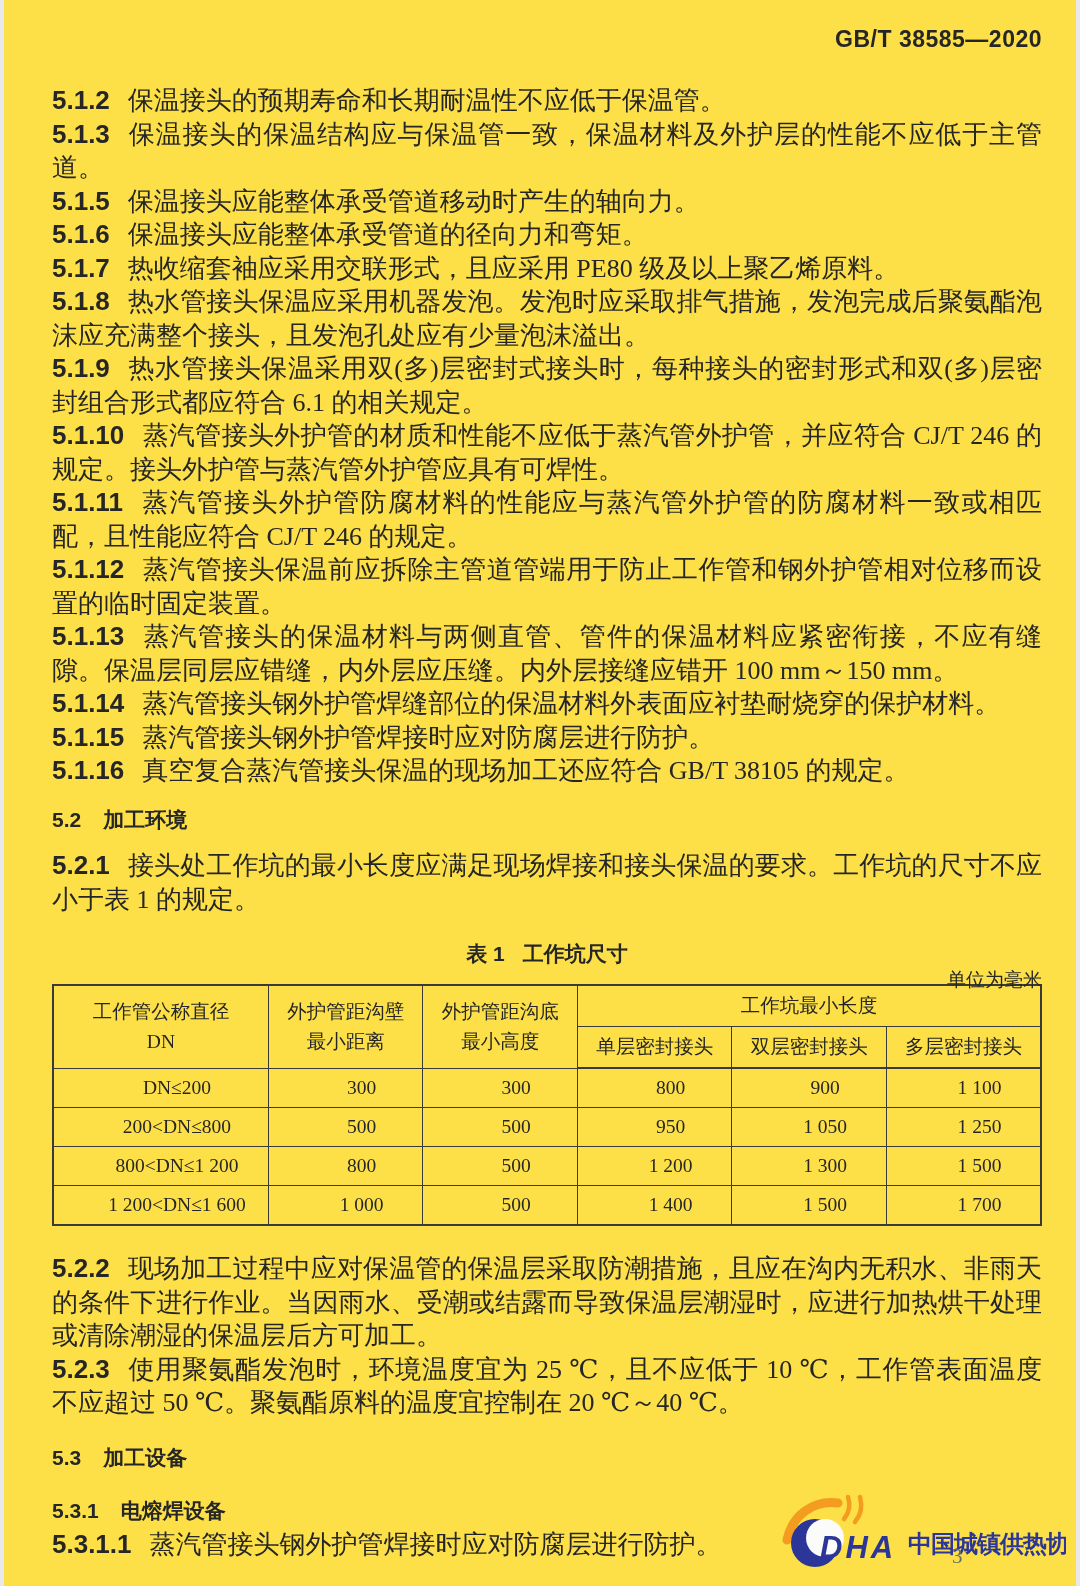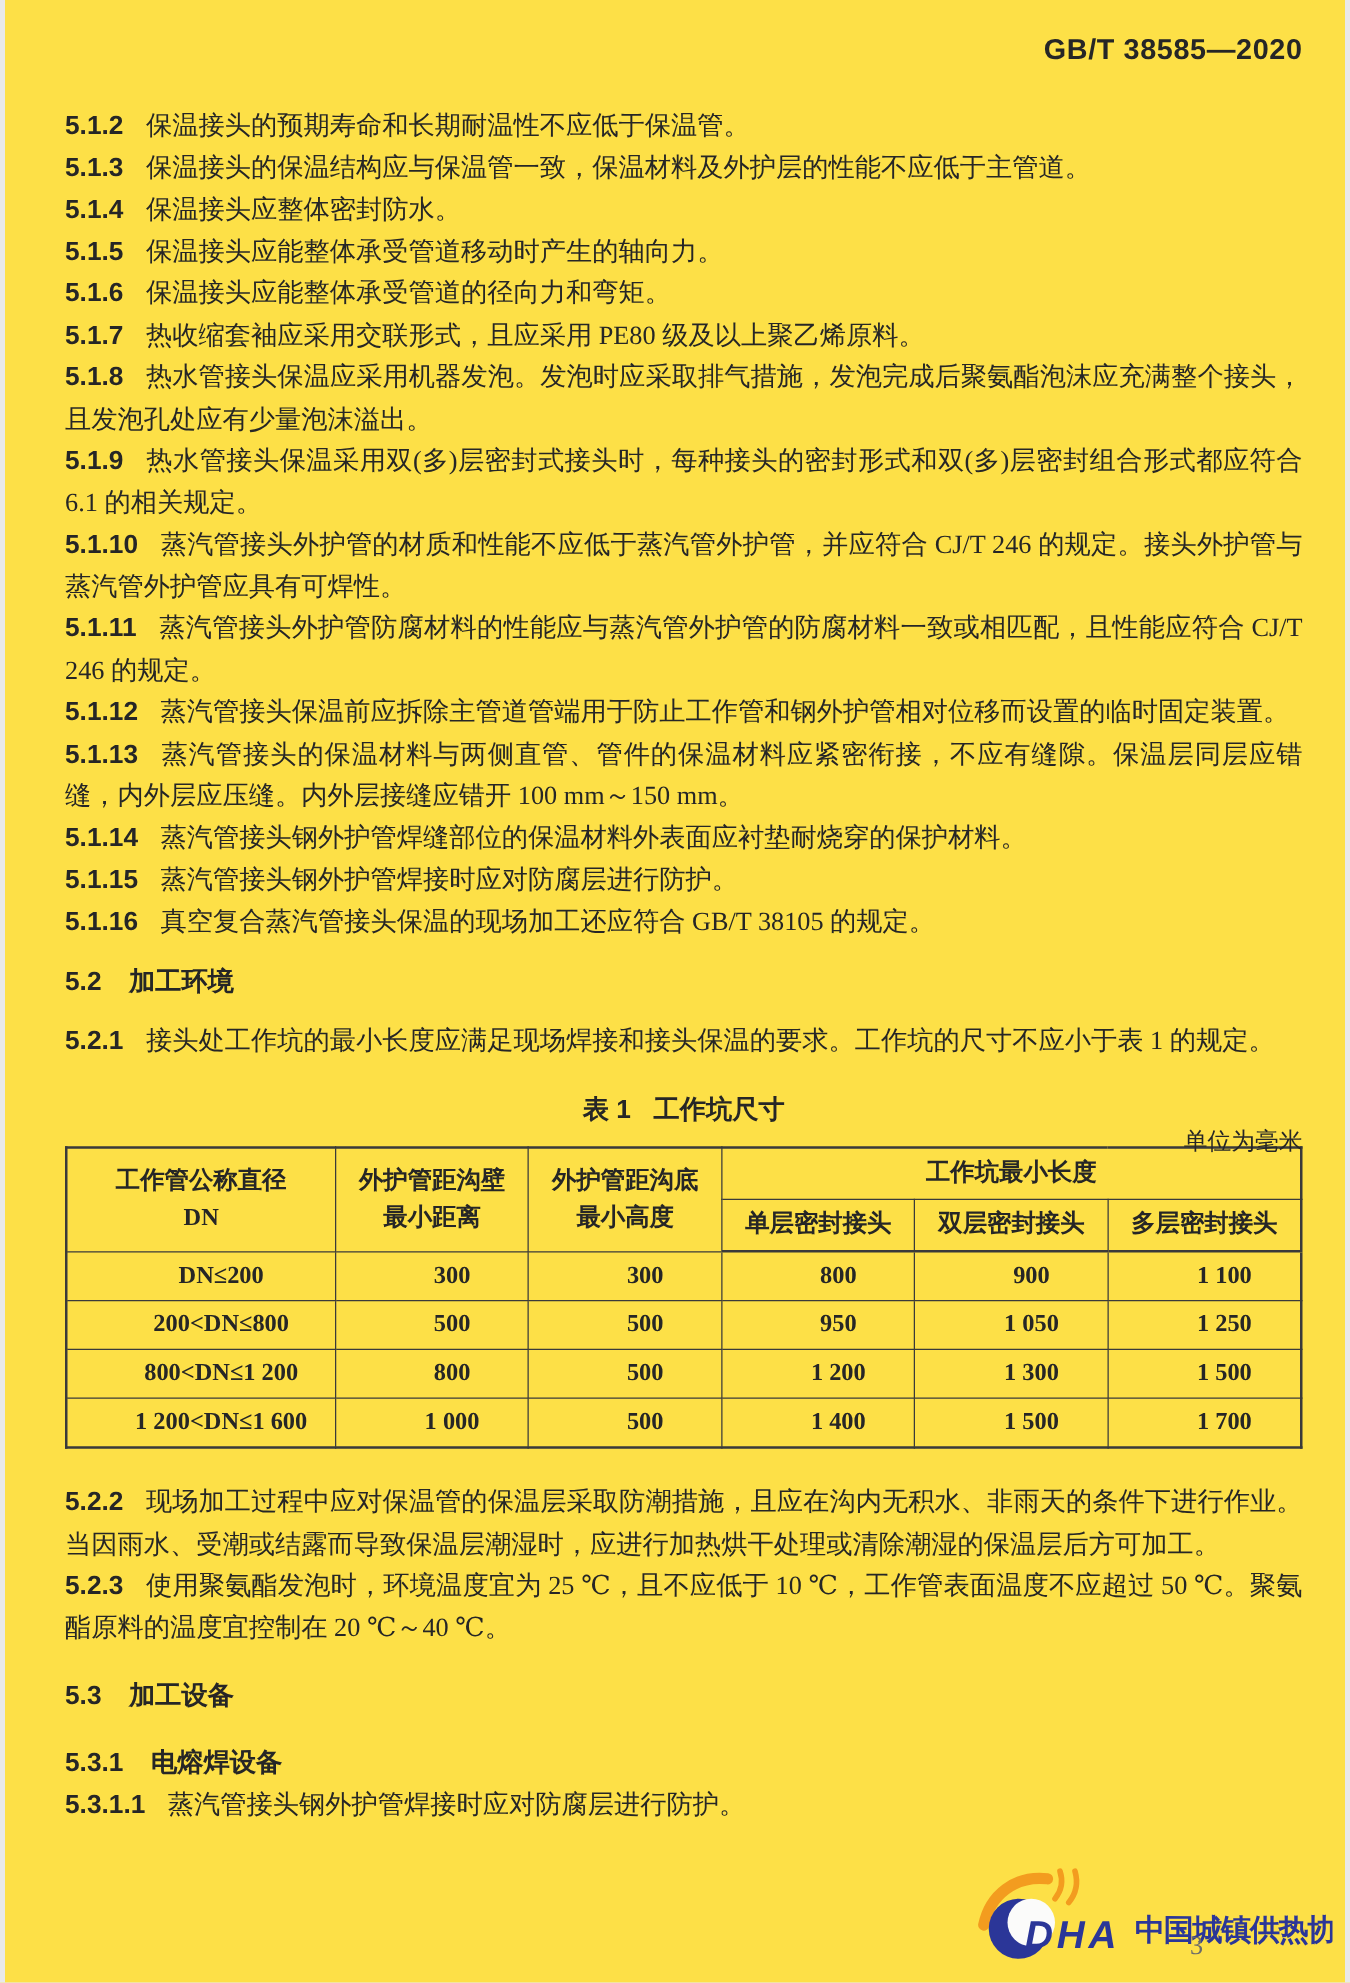--- a/index.html
+++ b/index.html
@@ -21,21 +21,21 @@
   .content{position:absolute;left:48px;top:26px;width:990px;}
   .doc-code{
     text-align:right;
     font-family:"Liberation Sans","DejaVu Sans",sans-serif;
     font-weight:bold;font-size:23px;line-height:26px;
     letter-spacing:.5px;
   }
   .body-block{margin-top:32px;}
   p.clause{
     margin:0;
-    font-size:21px;line-height:33.5px;
+    font-size:26px;line-height:33.5px;
     text-align:justify;
   }
   .cnum{
     font-family:"Liberation Sans","DejaVu Sans",sans-serif;
     font-weight:bold;
     padding-right:18px;
     white-space:nowrap;
   }
   .heading{
     margin:16px 0 0 0;
@@ -67,21 +67,21 @@
   table.t1{
     width:100%;
     margin-top:14px;
     border-collapse:collapse;
     table-layout:fixed;
     font-size:19.5px;
   }
   table.t1 th,table.t1 td{
     border:1.4px solid var(--line);
     text-align:center;vertical-align:middle;
-    font-weight:bold;
+    font-weight:normal;
     padding:0 4px;
     line-height:1.55;
   }
   table.t1{border:2.5px solid var(--line);}
   table.t1 tr.hdr-sub th{border-bottom:2.2px solid var(--line);}
   table.t1 th{height:40px;}
   table.t1 td{height:38px;padding-left:36px;}
   col.c-dn{width:21.8%;}
   col.c-n{width:15.64%;}
   .footer-logo{
@@ -97,21 +97,20 @@
 <body>
 
 <div class="page">
   <div class="content">
 
     <div class="doc-code">GB/T 38585—2020</div>
 
     <div class="body-block">
       <p class="clause"><span class="cnum">5.1.2</span><span>保温接头的预期寿命和长期耐温性不应低于保温管。</span></p>
       <p class="clause"><span class="cnum">5.1.3</span><span>保温接头的保温结构应与保温管一致，保温材料及外护层的性能不应低于主管道。</span></p>
-      <p class="clause"><span class="cnum">5.1.4</span><span>保温接头应整体密封防水。</span></p>
       <p class="clause"><span class="cnum">5.1.5</span><span>保温接头应能整体承受管道移动时产生的轴向力。</span></p>
       <p class="clause"><span class="cnum">5.1.6</span><span>保温接头应能整体承受管道的径向力和弯矩。</span></p>
       <p class="clause"><span class="cnum">5.1.7</span><span>热收缩套袖应采用交联形式，且应采用 PE80 级及以上聚乙烯原料。</span></p>
       <p class="clause"><span class="cnum">5.1.8</span><span>热水管接头保温应采用机器发泡。发泡时应采取排气措施，发泡完成后聚氨酯泡沫应充满整个接头，且发泡孔处应有少量泡沫溢出。</span></p>
       <p class="clause"><span class="cnum">5.1.9</span><span>热水管接头保温采用双(多)层密封式接头时，每种接头的密封形式和双(多)层密封组合形式都应符合 6.1 的相关规定。</span></p>
       <p class="clause"><span class="cnum">5.1.10</span><span>蒸汽管接头外护管的材质和性能不应低于蒸汽管外护管，并应符合 CJ/T 246 的规定。接头外护管与蒸汽管外护管应具有可焊性。</span></p>
       <p class="clause"><span class="cnum">5.1.11</span><span>蒸汽管接头外护管防腐材料的性能应与蒸汽管外护管的防腐材料一致或相匹配，且性能应符合 CJ/T 246 的规定。</span></p>
       <p class="clause"><span class="cnum">5.1.12</span><span>蒸汽管接头保温前应拆除主管道管端用于防止工作管和钢外护管相对位移而设置的临时固定装置。</span></p>
       <p class="clause"><span class="cnum">5.1.13</span><span>蒸汽管接头的保温材料与两侧直管、管件的保温材料应紧密衔接，不应有缝隙。保温层同层应错缝，内外层应压缝。内外层接缝应错开 100 mm～150 mm。</span></p>
       <p class="clause"><span class="cnum">5.1.14</span><span>蒸汽管接头钢外护管焊缝部位的保温材料外表面应衬垫耐烧穿的保护材料。</span></p>

